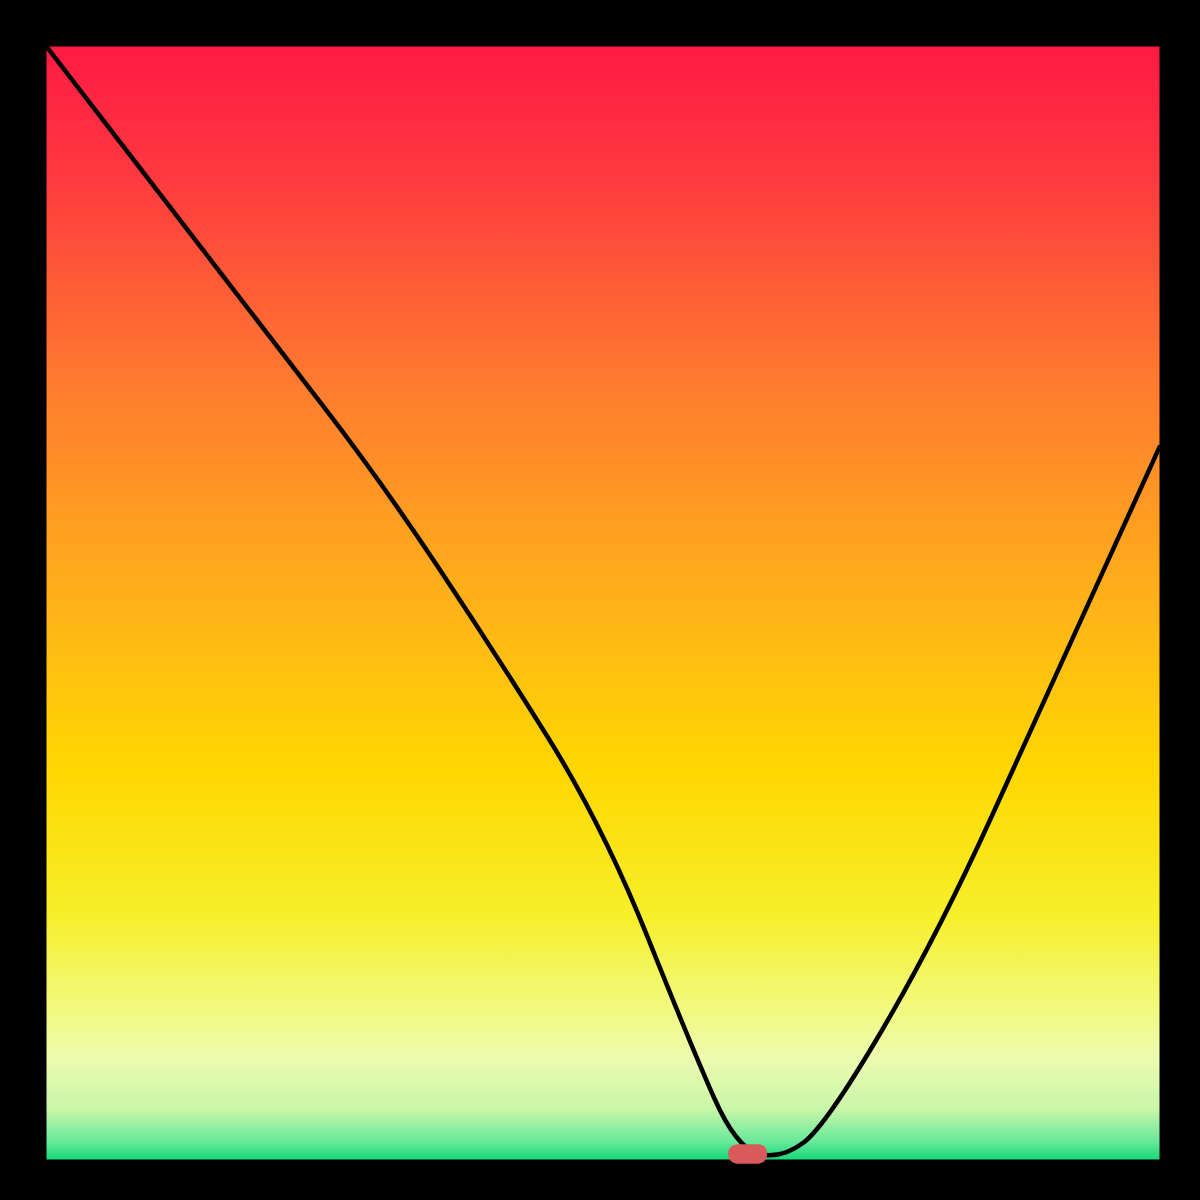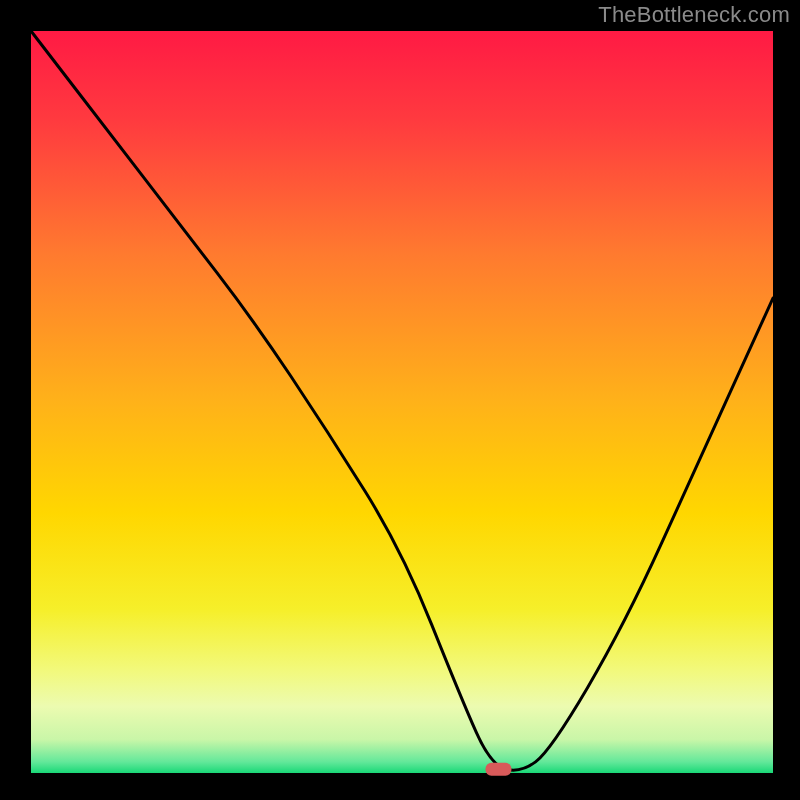--- a/index.html
+++ b/index.html
@@ -28,21 +28,20 @@
   svg {
     position: absolute;
     top: 0;
     left: 0;
   }
 </style>
 </head>
 <body>
 
 <div class="frame">
-  <div class="watermark">TheBottleneck.com</div>
 
   <svg id="chart-svg" width="800" height="800" viewBox="0 0 800 800">
     <defs>
       <linearGradient id="bg-grad" x1="0" y1="0" x2="0" y2="1">
           <stop offset="0%" stop-color="#ff1a44"></stop>
           <stop offset="12%" stop-color="#ff3a3f"></stop>
           <stop offset="30%" stop-color="#ff7a2f"></stop>
           <stop offset="50%" stop-color="#ffb219"></stop>
           <stop offset="65%" stop-color="#ffd700"></stop>
           <stop offset="78%" stop-color="#f6ef2a"></stop>

